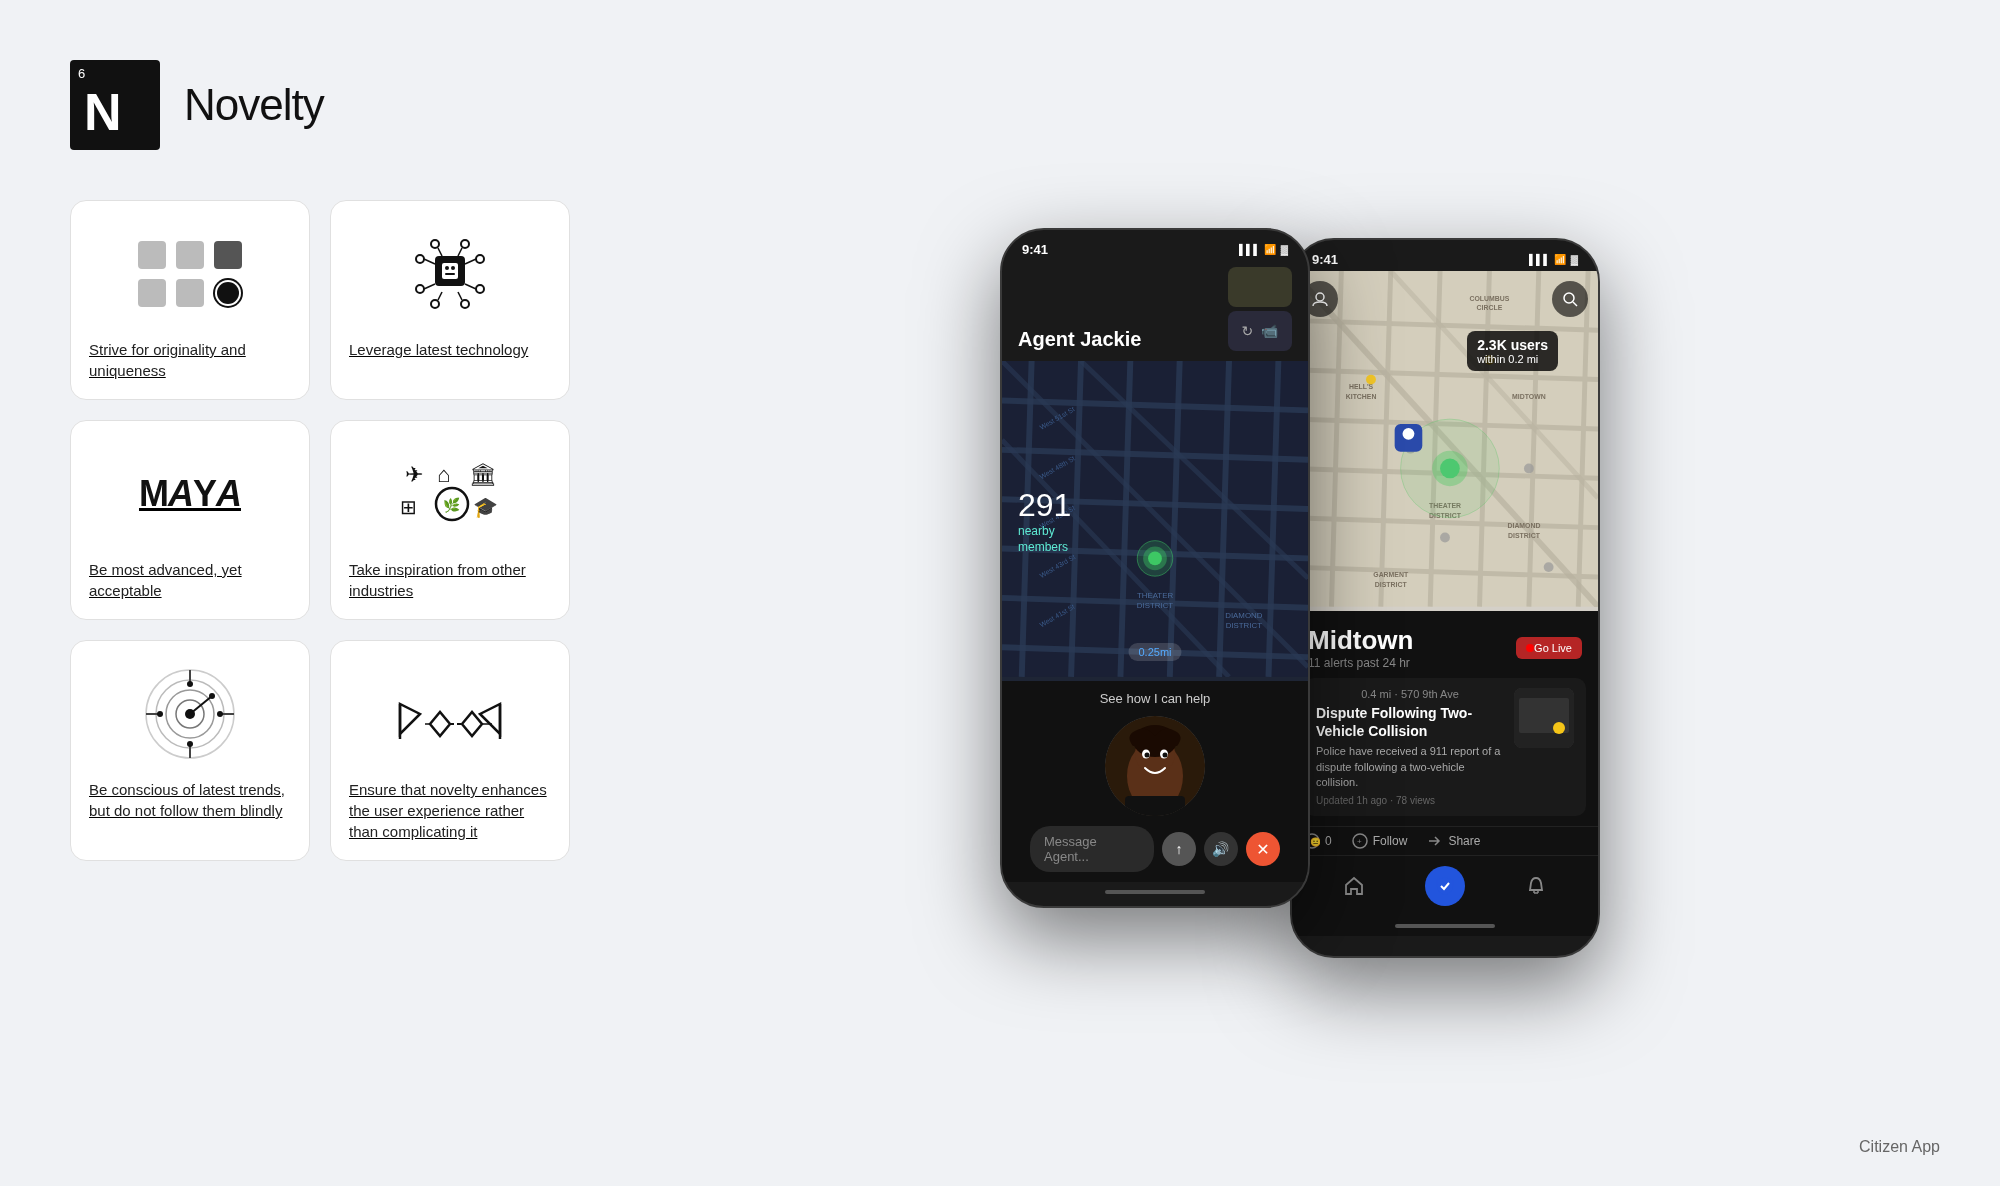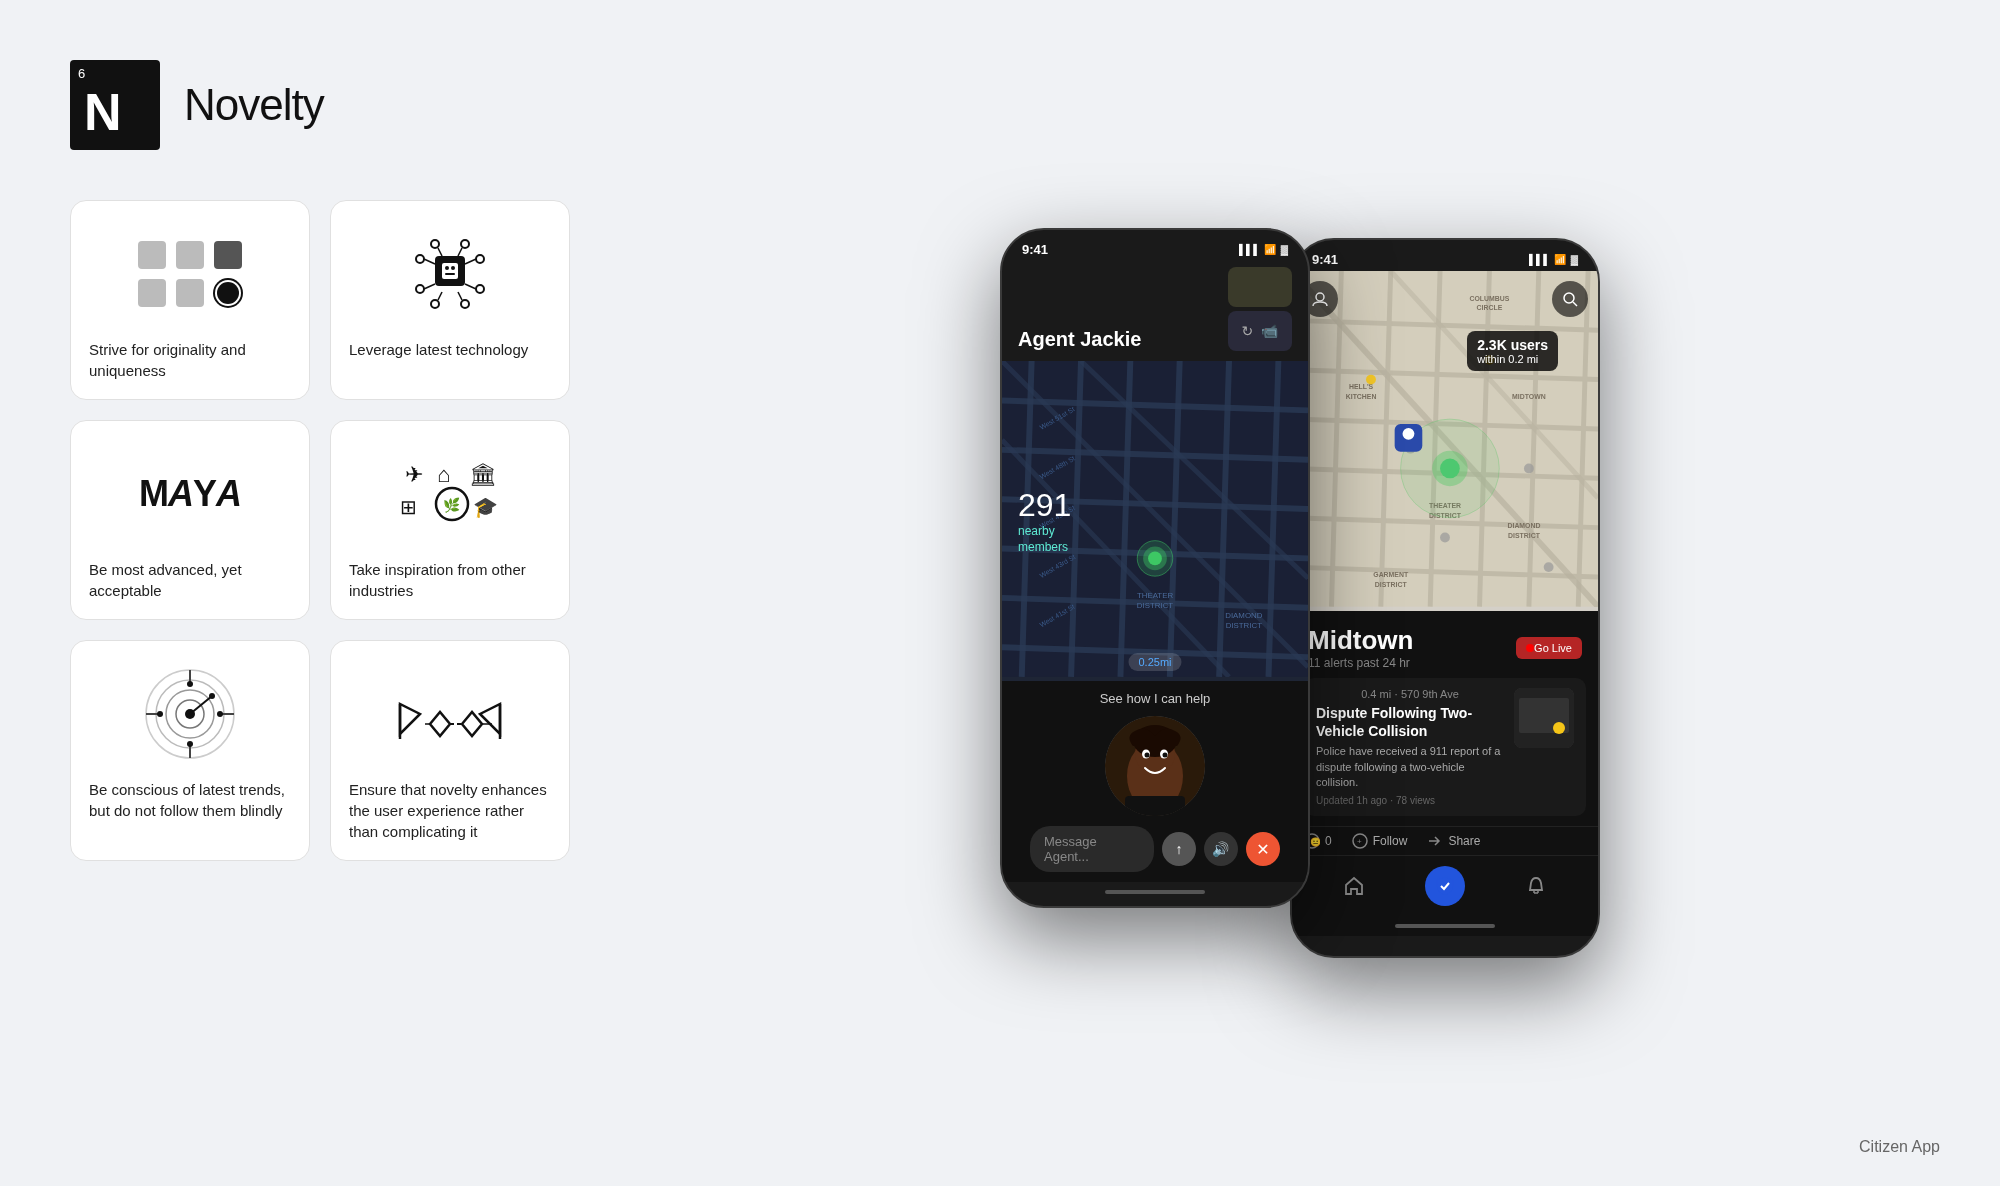--- a/index.html
+++ b/index.html
@@ -60,20 +60,21 @@
       font-weight: 300;
       color: #111;
       letter-spacing: -1px;
     }
 
     
     .cards-grid {
       display: grid;
       grid-template-columns: 1fr 1fr;
       gap: 20px;
+      text-decoration: underline;
     }
 
     .card {
       background: #fff;
       border-radius: 16px;
       border: 1px solid #e0e0e0;
       padding: 18px;
       display: flex;
       flex-direction: column;
       align-items: flex-start;
@@ -248,21 +249,21 @@
       font-weight: 400;
     }
     .nearby-label {
       font-size: 12px;
       color: #5eead4;
       line-height: 1.3;
     }
 
     .distance-badge {
       position: absolute;
-      bottom: 10px;
+      bottom: 20px;
       left: 50%;
       transform: translateX(-50%);
       background: rgba(255,255,255,0.15);
       color: #5af;
       font-size: 11px;
       padding: 3px 10px;
       border-radius: 10px;
     }
 
     .p1-bottom {

